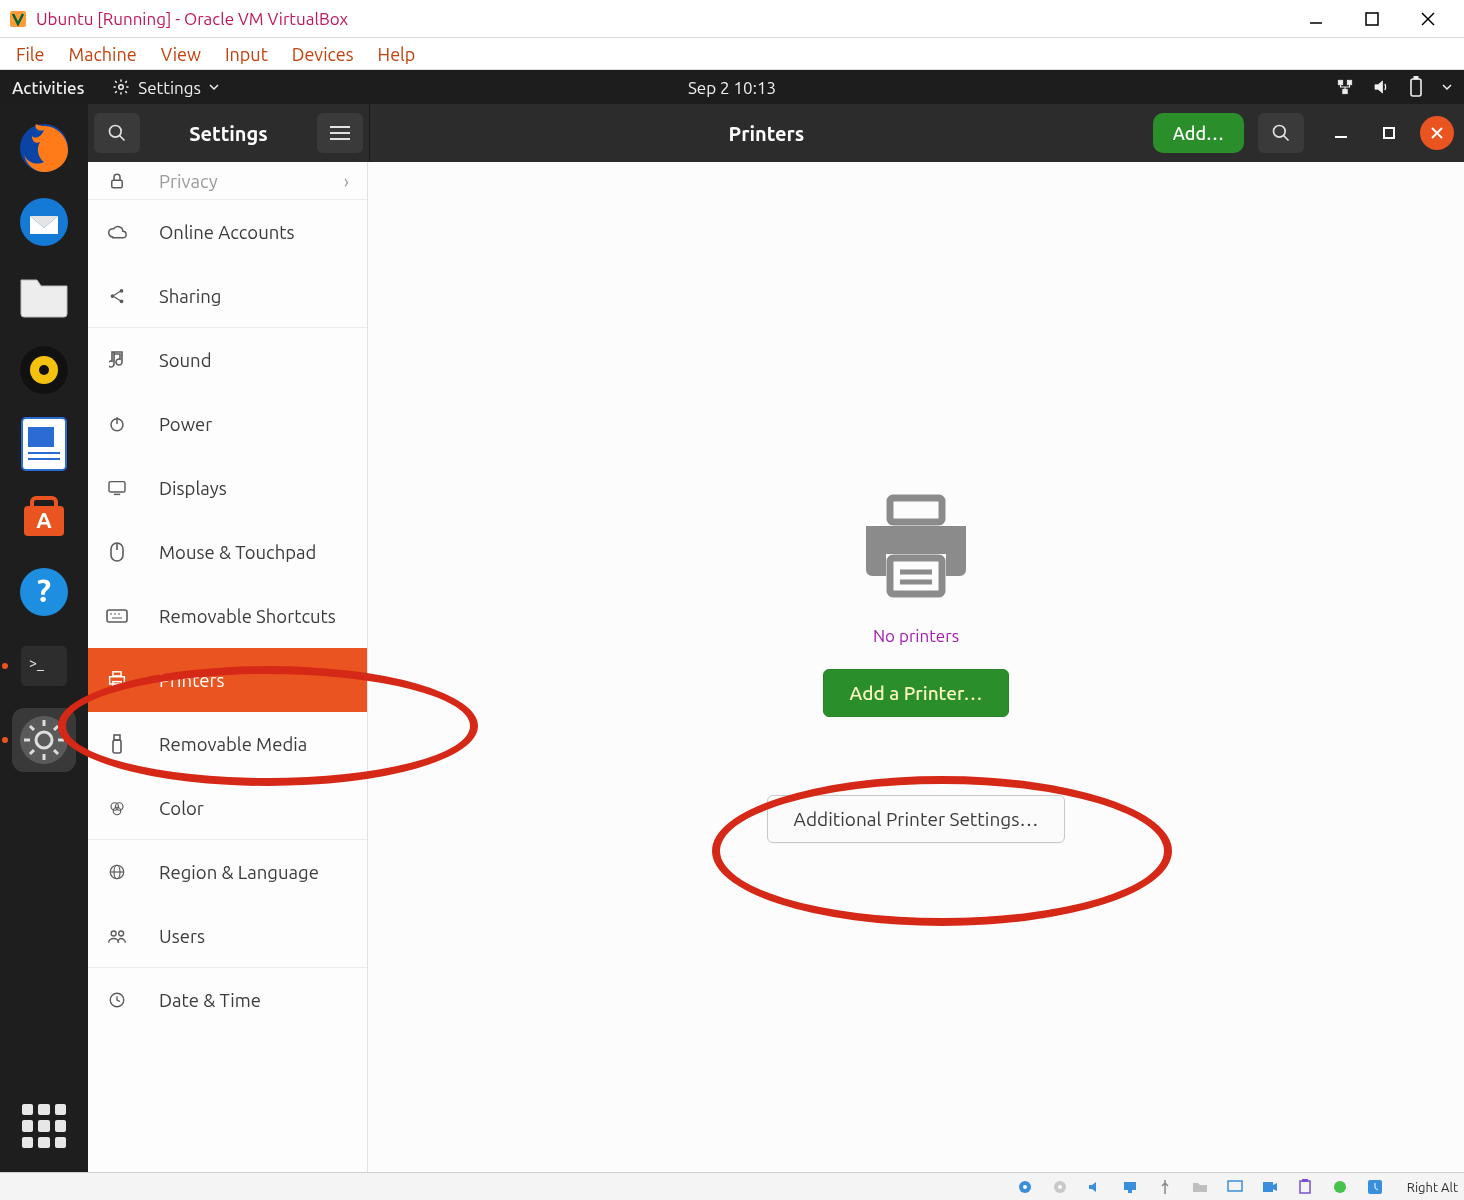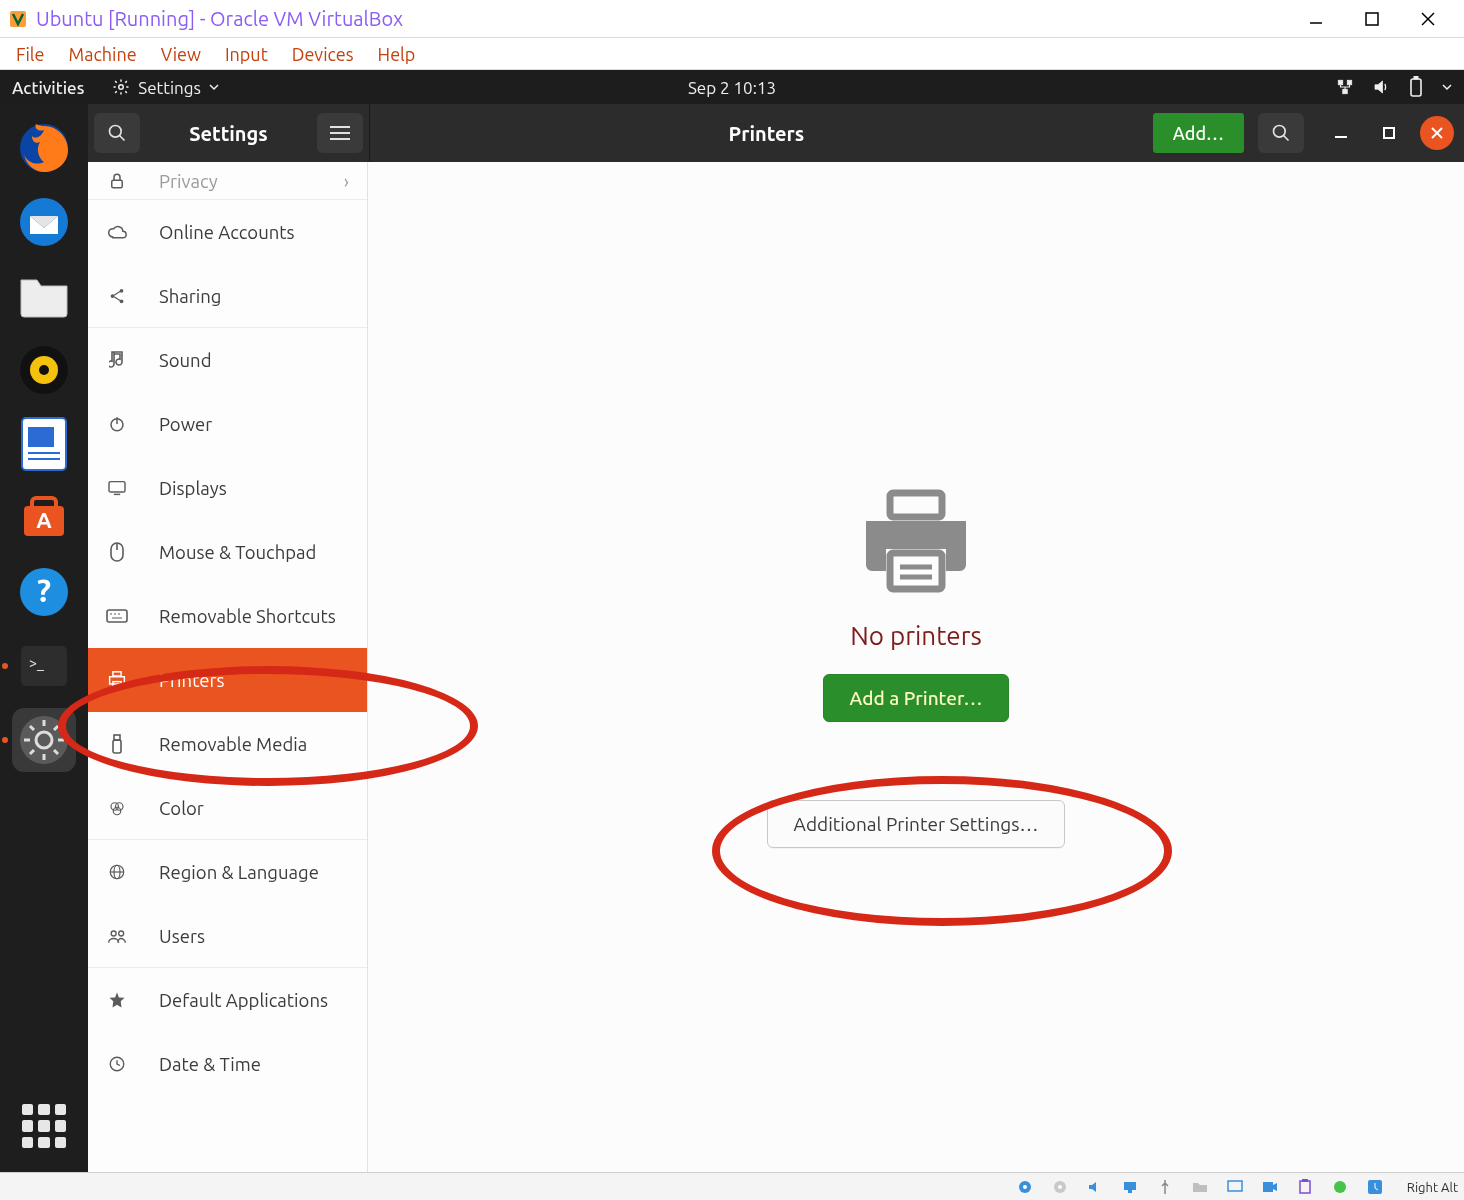--- a/index.html
+++ b/index.html
@@ -1,21 +1,21 @@
 <!DOCTYPE html>
 <html><head>
 <meta charset="utf-8">
 <style>
   * { box-sizing: border-box; margin: 0; padding: 0; font-family: Ubuntu, "Segoe UI", sans-serif; }
   body { width: 1464px; height: 1200px; background: #fcfcfc; overflow: hidden; position: relative; transform-origin: top left; }
 
   
   .vb-titlebar { height: 38px; background: #ffffff; display: flex; align-items: center; padding: 0 8px; border-bottom: 1px solid #dadada; }
   .vb-titlebar .vb-icon { width: 20px; height: 20px; margin-right: 8px; }
-  .vb-titlebar .vb-title { font-size: 20px; color: #8b5cf6; }
+  .vb-titlebar .vb-title { font-size: 17px; color: #be185d; }
   .vb-titlebar .vb-spacer { flex: 1; }
   .vb-winbtn { width: 56px; height: 38px; display: flex; align-items: center; justify-content: center; font-size: 14px; }
   .vb-winbtn svg { stroke: #000; }
 
   .vb-menubar { height: 32px; background: #ffffff; display: flex; align-items: center; padding: 0 6px; border-bottom: 1px solid #dadada; gap: 4px;}
   .vb-menubar span { font-size: 18px; padding: 4px 10px; color: #c2410c; }
 
   
   .vb-statusbar { position: absolute; left: 0; right: 0; bottom: 0; height: 28px; background: #f4f4f4; border-top: 1px solid #cdcdcd; display: flex; align-items: center; justify-content: flex-end; padding-right: 6px; gap: 17px; font-size: 13px; color: #333;}
   .vb-statusbar .mini { width:18px; height:18px; display:inline-flex; align-items:center; justify-content:center; }
@@ -44,38 +44,38 @@
   .dock .grid-apps span { background:#e7e7e7; border-radius:2px;}
 
   
   .win { position:absolute; left:88px; top:34px; right:0; bottom:0; background:#ffffff; display:flex; flex-direction:column; }
   .win-header { height:58px; background:#2c2c2c; display:flex; align-items:stretch; }
   .win-header .hdr-left { width:282px; display:flex; align-items:center; border-right:1px solid #1a1a1a;}
   .win-header .hdr-btn { width:46px; height:40px; margin:9px 6px; background:#3a3a3a; border-radius:6px; display:flex; align-items:center; justify-content:center;}
   .win-header .hdr-title-l { flex:1; text-align:center; color:#fff; font-size:20px; font-weight:600;}
   .win-header .hdr-right { flex:1; display:flex; align-items:center; padding:0 10px;}
   .win-header .hdr-title-r { flex:1; text-align:center; color:#fff; font-size:20px; font-weight:600;}
-  .win-header .add-btn { background:#2a8f2a; color:#fff; padding:10px 20px; border-radius:3px; font-size:18px; font-weight:500; margin-right:8px;}
+  .win-header .add-btn { background:#2a8f2a; color:#fff; padding:10px 20px; border-radius:10px; font-size:18px; font-weight:500; margin-right:8px;}
   .win-header .win-ctrl { width:34px; height:34px; margin-left:14px; display:flex; align-items:center; justify-content:center;}
   .win-header .win-ctrl.close { background:#e95420; border-radius:50%; }
   .win-header .win-ctrl svg { stroke:#fff; }
 
   .win-body { flex:1; display:flex; overflow:hidden;}
   .sidebar { width:280px; border-right:1px solid #e2e2e2; overflow-y:auto; background:#fdfdfd; position:relative;}
   .sidebar::-webkit-scrollbar{width:8px;} .sidebar::-webkit-scrollbar-thumb{background:#c9c9c9;border-radius:4px;}
   .side-item { height:64px; display:flex; align-items:center; padding:0 18px; gap:31px; color:#3b3b3b; font-size:18.5px; border-bottom:1px solid transparent; cursor:pointer; position:relative;}
   .side-item .icon { width:22px; display:flex; justify-content:center; color:#5b5b5b;}
   .side-item.selected { background:#e95420; color:#ffffff; }
   .side-item.selected .icon { color:#ffffff; }
   .side-item.separator-after { border-bottom:1px solid #ececec; }
   .side-item .chevron { margin-left:auto; color:#9b9b9b;}
   .side-item.partial { height:38px; border-bottom:1px solid #ececec; color:#9a9a9a; }
 
   .content { flex:1; background:#fcfcfc; display:flex; flex-direction:column; align-items:center; justify-content:center; gap:24px; color:#888; position:relative;}
-  .content .placeholder-text { font-size:26px; color:#7f1d1d; }
+  .content .placeholder-text { font-size:17px; color:#a21caf; }
   .content .primary-btn { background:#2a8f2a; border:1px solid #278427; color:#fef9c3; padding:12px 26px; border-radius:6px; font-size:19px; font-weight:500; cursor:pointer;}
   .content .secondary-btn { background:#fbfbfb; border:1px solid #c8c8c8; color:#3b3b3b; padding:12px 26px; border-radius:6px; font-size:19px; cursor:pointer; box-shadow: 0 1px 0 rgba(0,0,0,0.03);}
 
   
   .annot { position:absolute; border:8px solid #d62817; border-radius:50%; pointer-events:none; z-index:50; }
 
 </style>
 </head>
 <body>
 
@@ -408,28 +408,20 @@
                 <circle cx="8" cy="6" r="3" fill="none" stroke="currentColor" stroke-width="1.6"></circle>
                 <circle cx="17" cy="6" r="3" fill="none" stroke="currentColor" stroke-width="1.6"></circle>
                 <path d="M2 17c0-3 3-5 6-5s6 2 6 5M13 17c0-3 2-5 4-5s5 2 5 5" fill="none" stroke="currentColor" stroke-width="1.6"></path>
               </svg>
             </span>
             <span>Users</span>
           </div>
           <div class="side-item">
             <span class="icon">
               <svg width="18" height="18" viewBox="0 0 24 24">
-                <path d="M12 2l2.6 6.6L22 9l-5 4.8L18 22l-6-3.6L6 22l1-8.2L2 9l7.4-.4z" fill="currentColor"></path>
-              </svg>
-            </span>
-            <span>Default Applications</span>
-          </div>
-          <div class="side-item">
-            <span class="icon">
-              <svg width="18" height="18" viewBox="0 0 24 24">
                 <circle cx="12" cy="12" r="9" fill="none" stroke="currentColor" stroke-width="1.8"></circle>
                 <path d="M12 7v5l4 2" fill="none" stroke="currentColor" stroke-width="1.8"></path>
               </svg>
             </span>
             <span>Date &amp; Time</span>
           </div>
         </div>
 
       <div class="content">
         <svg width="120" height="110" viewBox="0 0 120 110">

